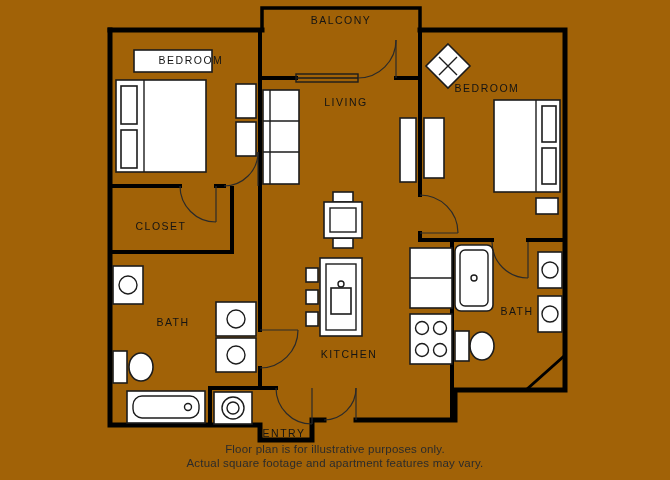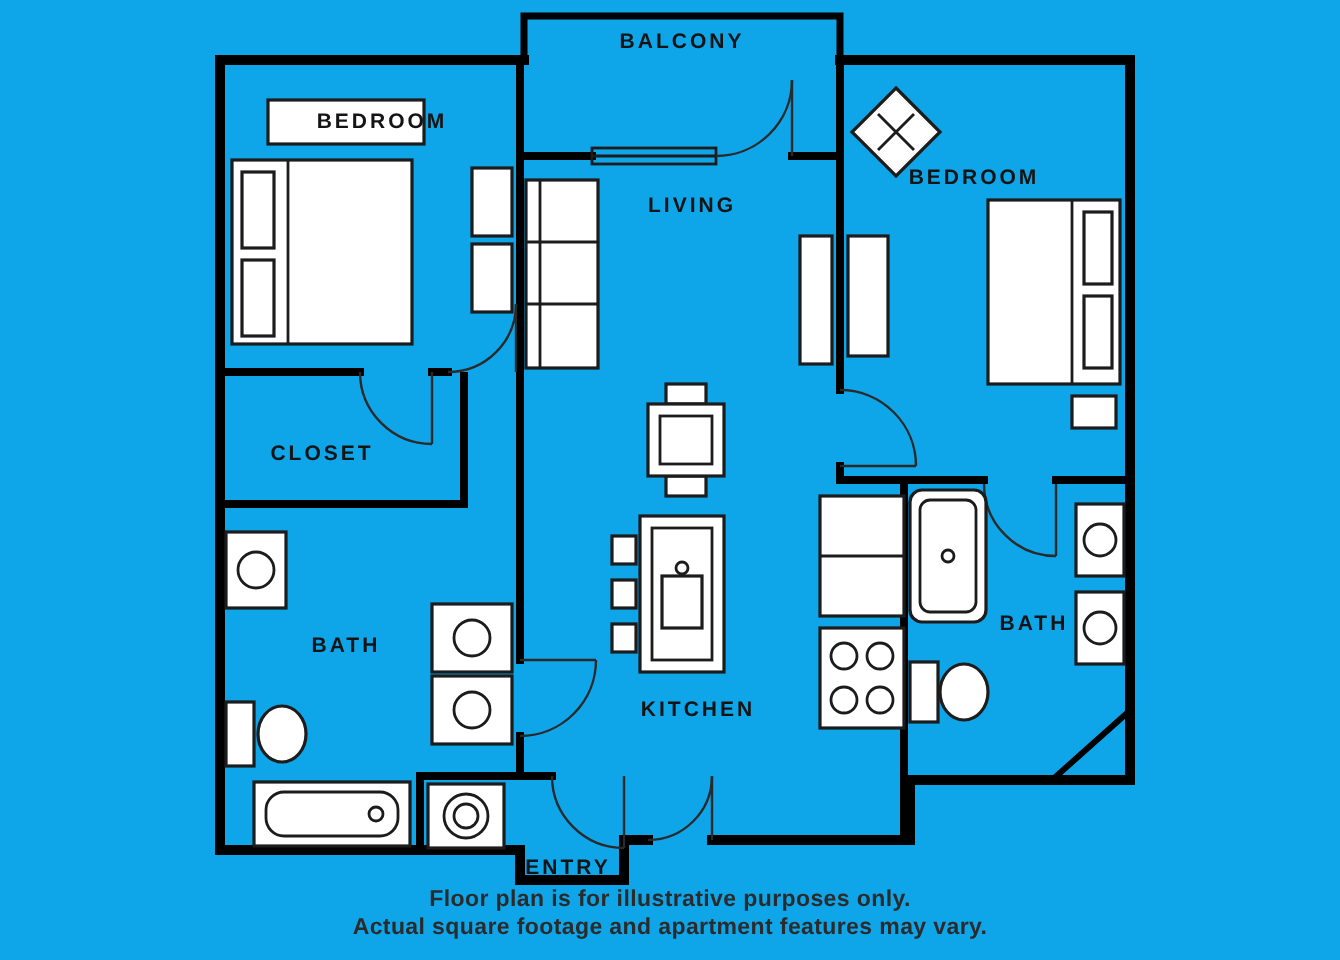--- a/index.html
+++ b/index.html
@@ -1,18 +1,18 @@
 <!DOCTYPE html>
 <html style="--wall: #000000;"><head>
 <meta charset="utf-8">
 <style>
   html,body{margin:0;padding:0;background:#ffffff;}
   .page{
-    position:relative;width:670px;height:480px;background:#0ea5e9;
-    font-family:"Liberation Sans", sans-serif;overflow:hidden;font-weight:bold;
+    position:relative;width:670px;height:480px;background:#a16207;
+    font-family:"Liberation Sans", sans-serif;overflow:hidden;
   }
   svg{position:absolute;left:0;top:0;}
   .wall-ext{stroke:var(--wall,#000);stroke-width:5;fill:none;stroke-linecap:square;}
   .wall-balc{stroke:var(--wall,#000);stroke-width:3.5;fill:none;stroke-linecap:square;}
   .wall-int{stroke:var(--wall,#000);stroke-width:4;fill:none;stroke-linecap:square;}
   .wall-thin{stroke:var(--wall,#000);stroke-width:3;fill:none;stroke-linecap:square;}
   .fix{stroke:#1c1c1c;stroke-width:1.6;fill:#ffffff;}
   .fixl{stroke:#1c1c1c;stroke-width:1.4;fill:none;}
   .door{stroke:#2a2a2a;stroke-width:1.2;fill:none;}
   .room-label{

